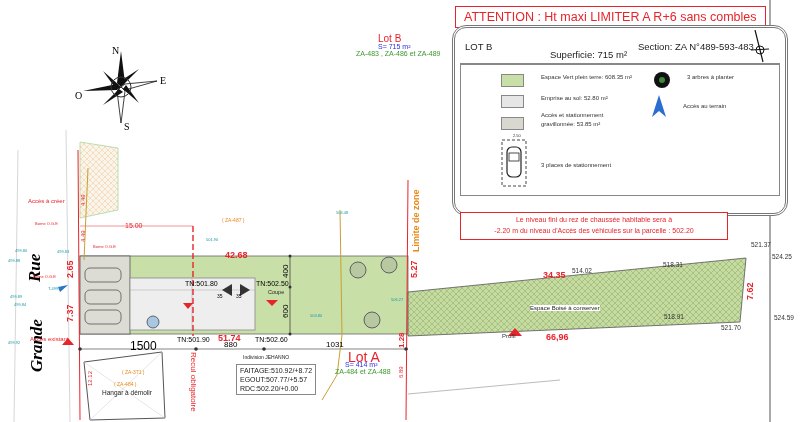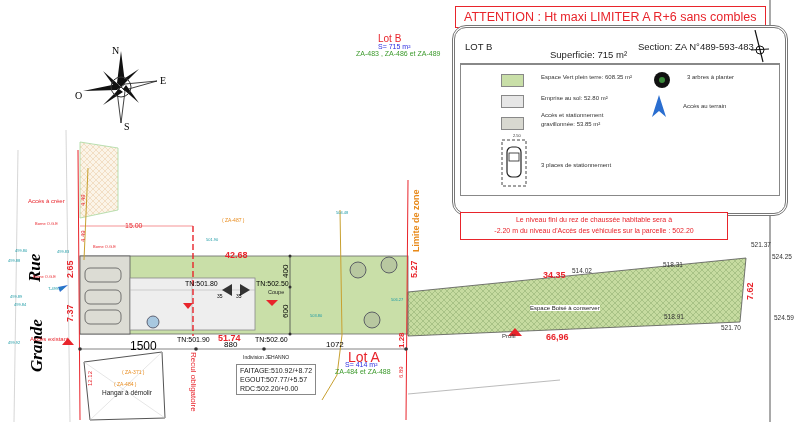--- a/index.html
+++ b/index.html
@@ -208,21 +208,21 @@
 <span class="t red" style="left:398px;font-size:8px;font-weight:bold;transform:rotate(-90deg);transform-origin:left top;top:348px;">1.28</span>
 <span class="t red" style="left:746px;font-size:9px;font-weight:bold;transform:rotate(-90deg);transform-origin:left top;top:300px;">7.62</span>
 <span class="t red" style="left:80px;font-size:6px;transform:rotate(-90deg);transform-origin:left top;top:206px;">4.49</span>
 <span class="t red" style="left:80px;font-size:6px;transform:rotate(-90deg);transform-origin:left top;top:242px;">4.49</span>
 <span class="t red" style="left:87px;font-size:6px;transform:rotate(-90deg);transform-origin:left top;top:386px;">12.12</span>
 <span class="t red" style="left:398px;font-size:6px;transform:rotate(-90deg);transform-origin:left top;top:378px;">6.89</span>
 <span class="t" style="left:282px;font-size:8px;transform:rotate(-90deg);transform-origin:left top;top:278px;">400</span>
 <span class="t" style="left:282px;font-size:8px;transform:rotate(-90deg);transform-origin:left top;top:318px;">600</span>
 <span class="t" style="left:130px;top:340px;font-size:12px;">1500</span>
 <span class="t" style="left:224px;top:341px;font-size:8px;">880</span>
-<span class="t" style="left:326px;top:341px;font-size:8px;">1072</span>
+<span class="t" style="left:326px;top:341px;font-size:8px;">1031</span>
 <span class="t" style="left:217px;top:294px;font-size:5px;">35</span>
 <span class="t" style="left:236px;top:294px;font-size:5px;">35</span>
 
 <span class="t" style="left:185px;top:280px;font-size:7px;">TN:501.80</span>
 <span class="t" style="left:256px;top:280px;font-size:7px;">TN:502.50</span>
 <span class="t" style="left:177px;top:336px;font-size:7px;">TN:501.90</span>
 <span class="t" style="left:255px;top:336px;font-size:7px;">TN:502.60</span>
 <span class="t" style="left:751px;top:242px;font-size:6.5px;color:#333;">521.37</span>
 <span class="t" style="left:572px;top:268px;font-size:6.5px;color:#333;">514.02</span>
 <span class="t" style="left:663px;top:262px;font-size:6.5px;color:#333;">518.31</span>

